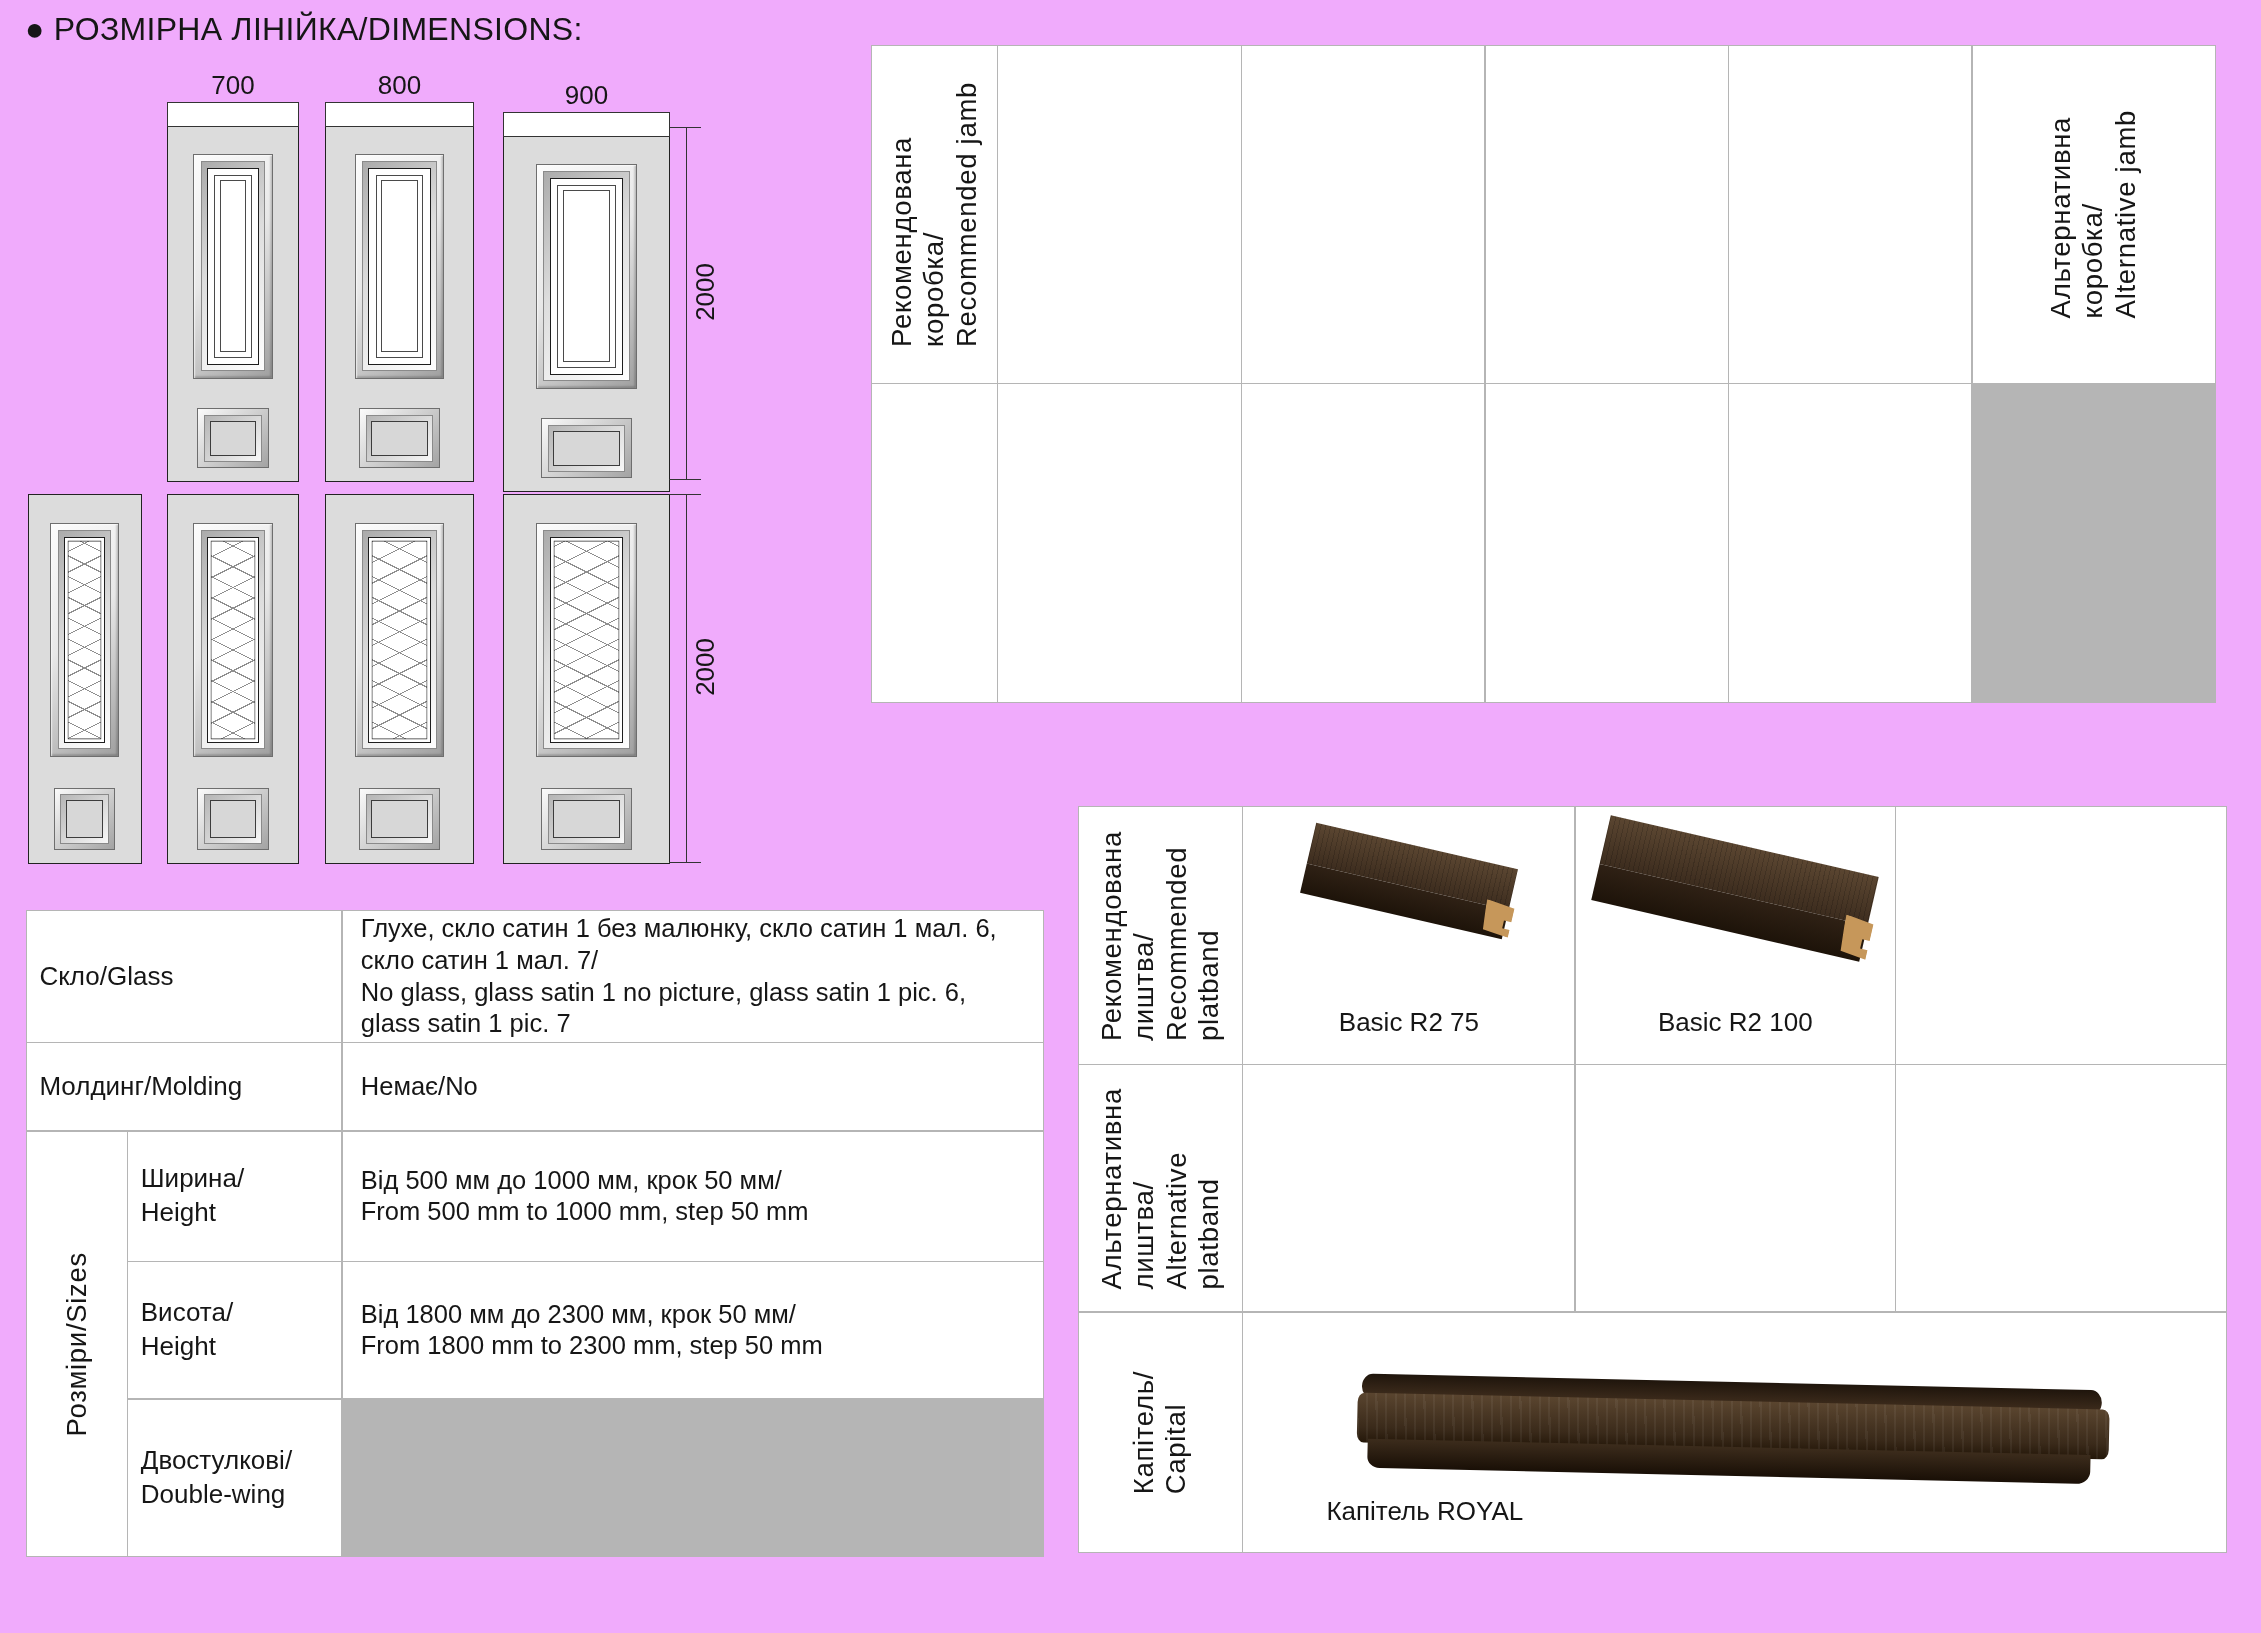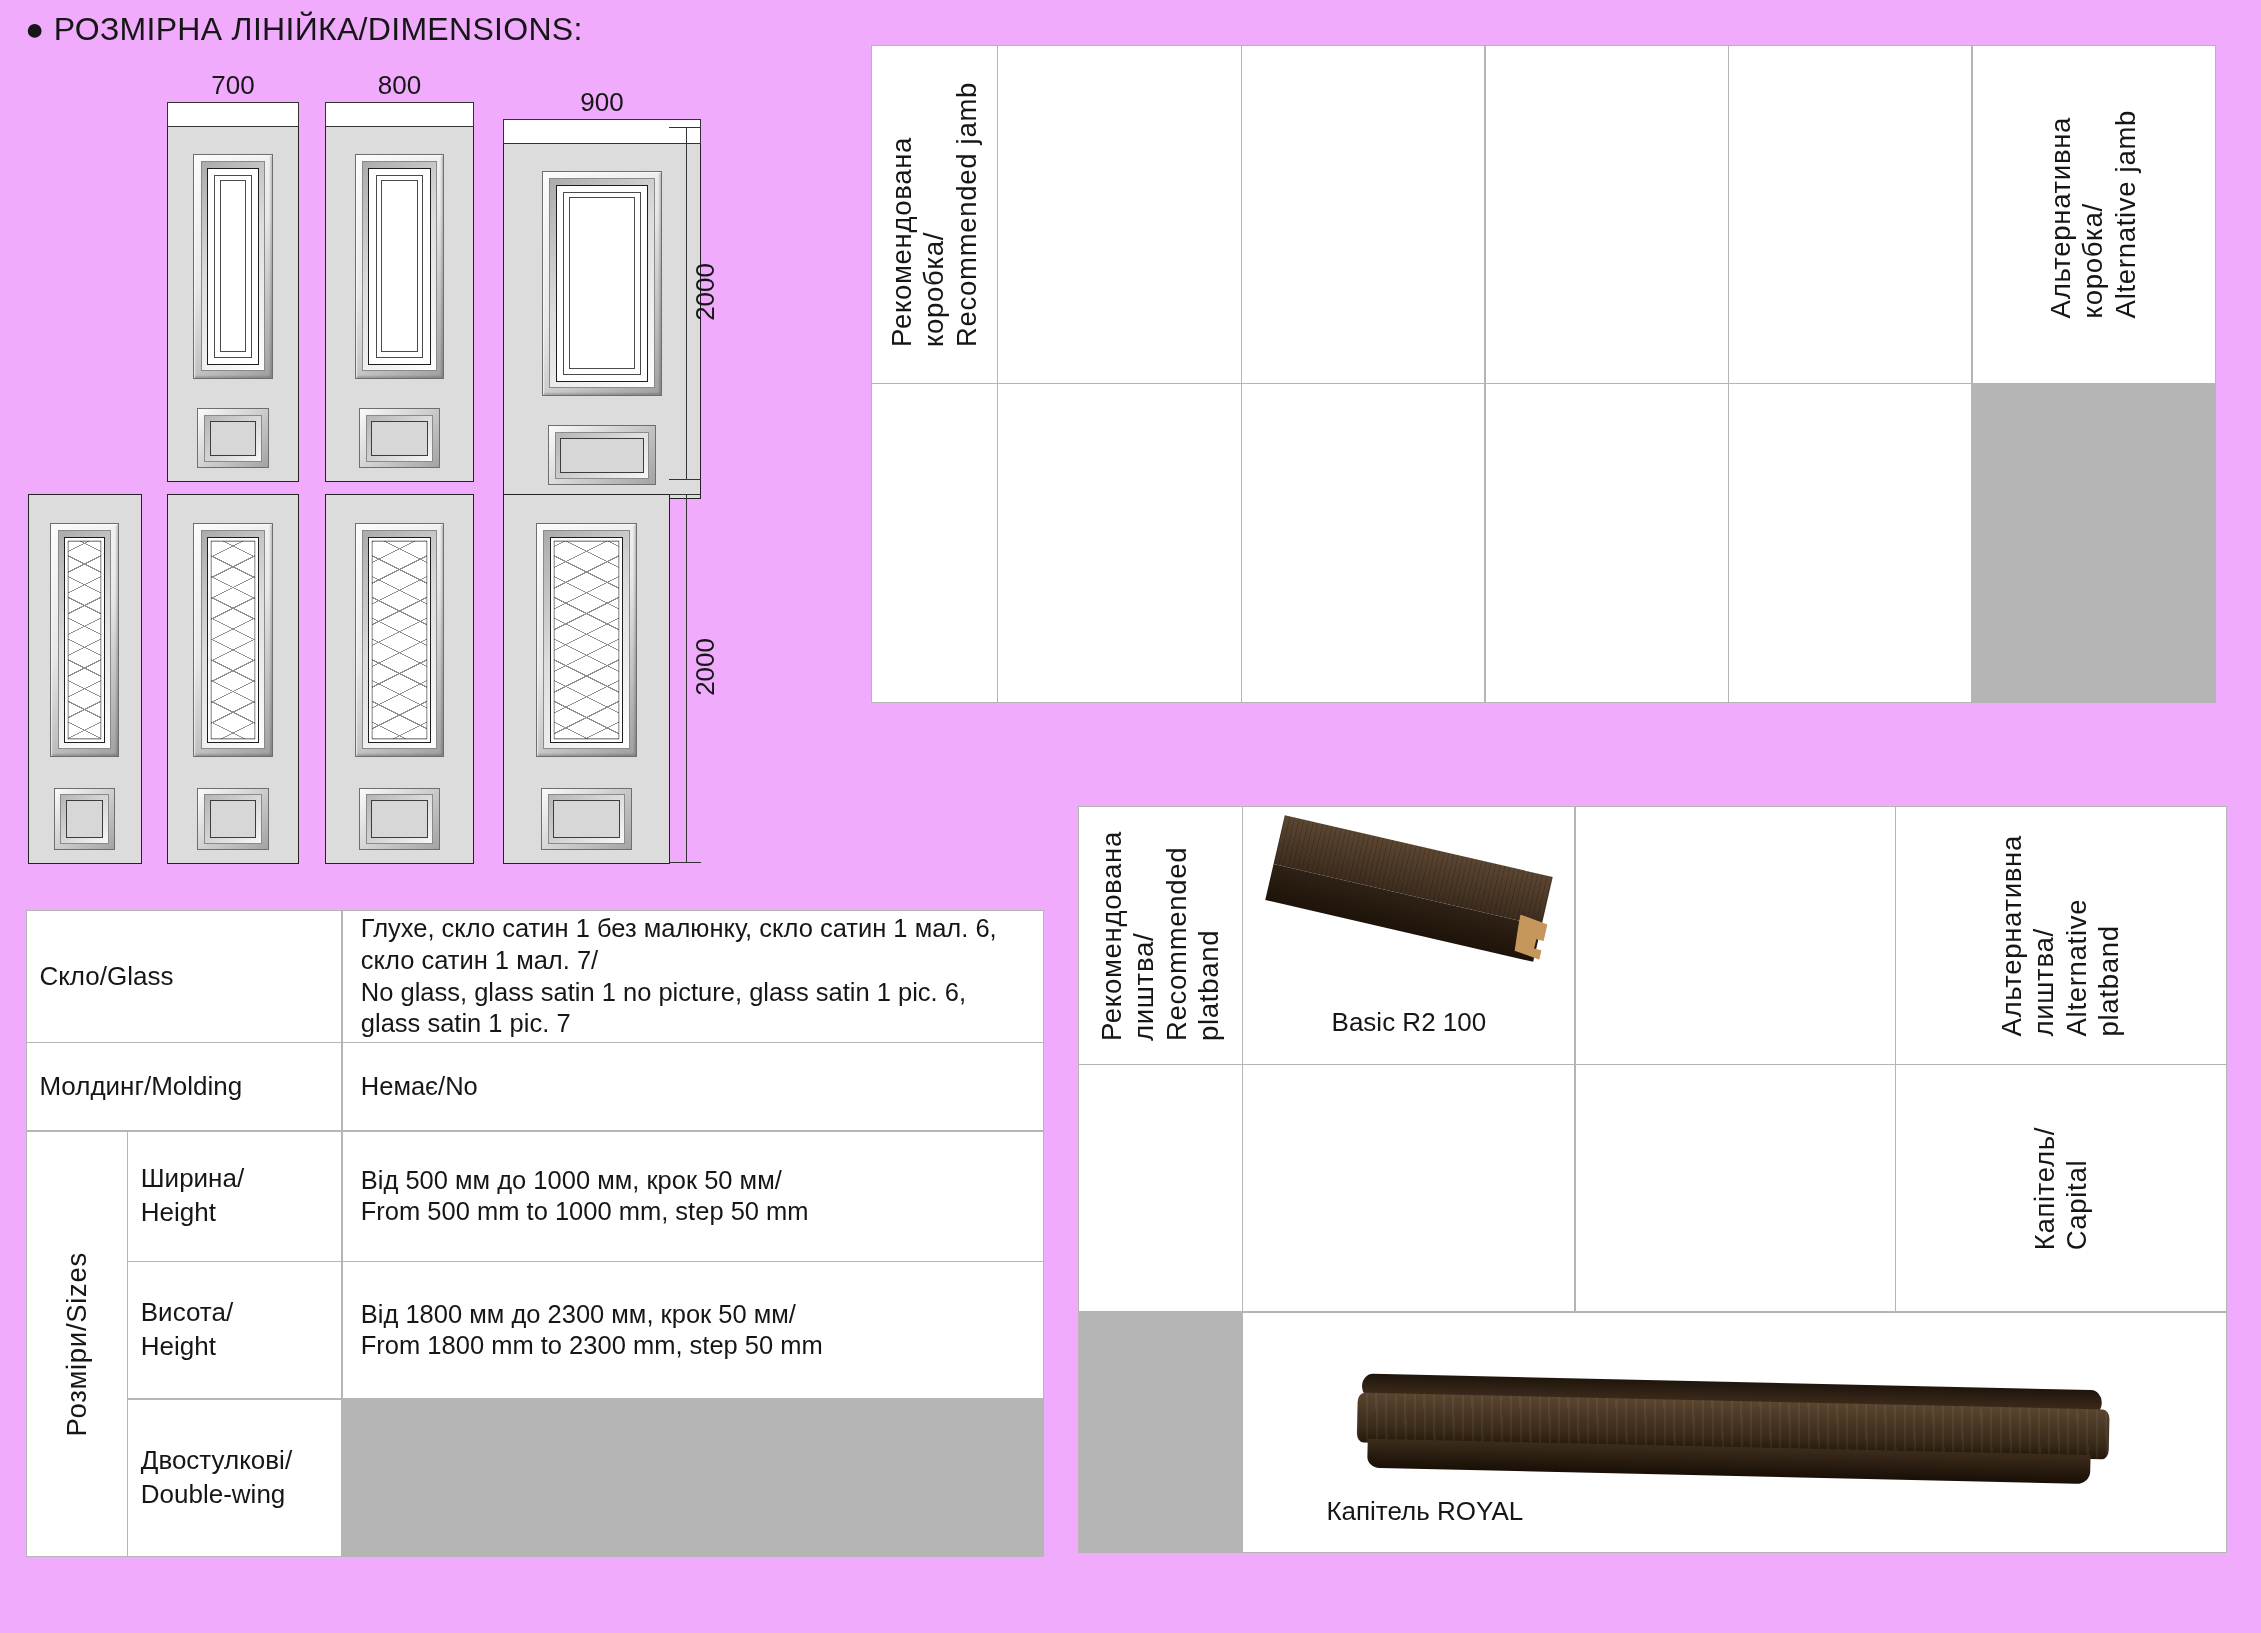--- a/index.html
+++ b/index.html
@@ -138,21 +138,21 @@
             </div>
           </div>
         <div class="pframe">
             <div class="pframe2">
               <div class="pfill"></div>
             </div>
           </div>
       </div>
     </div>
   </div>
-  <div class="door-col" style="left:503px;top:87px;width:198px;">
+  <div class="door-col" style="left:503px;top:80px;width:167px;">
     <div class="dim-label">900</div>
     <div class="door with-strip" style="height:379px;">
       <div class="strip"></div>
       <div class="body">
         <div class="gframe">
             <div class="gframe2">
               <div class="glass plain">
                 <i class="ir a"></i>
                 <i class="ir b"></i>
               </div>
@@ -293,20 +293,30 @@
 
   <div class="tbl" style="left:1078px;top:806px;width:1149px;height:747px;
        grid-template-columns:163px 331px 319px 1fr;grid-template-rows:257px 246px 1fr;">
     <div class="cell lbl rot">
       <span>Рекомендована
 лиштва/
 Recommended
 platband</span></div>
     <div class="cell">
       <div class="plat-wrap">
+          <div class="plat size75">
+        <div class="face"></div>
+            <div class="front"></div>
+            <div class="cap"></div>
+          </div>
+        </div>
+      <div class="caption" style="bottom:26px;">Basic R2 75</div>
+    </div>
+    <div class="cell">
+      <div class="plat-wrap">
           <div class="plat size100">
         <div class="face"></div>
             <div class="front"></div>
             <div class="cap"></div>
           </div>
         </div>
       <div class="caption" style="bottom:26px;">Basic R2 100</div>
     </div>
     <div class="cell"></div>
 

